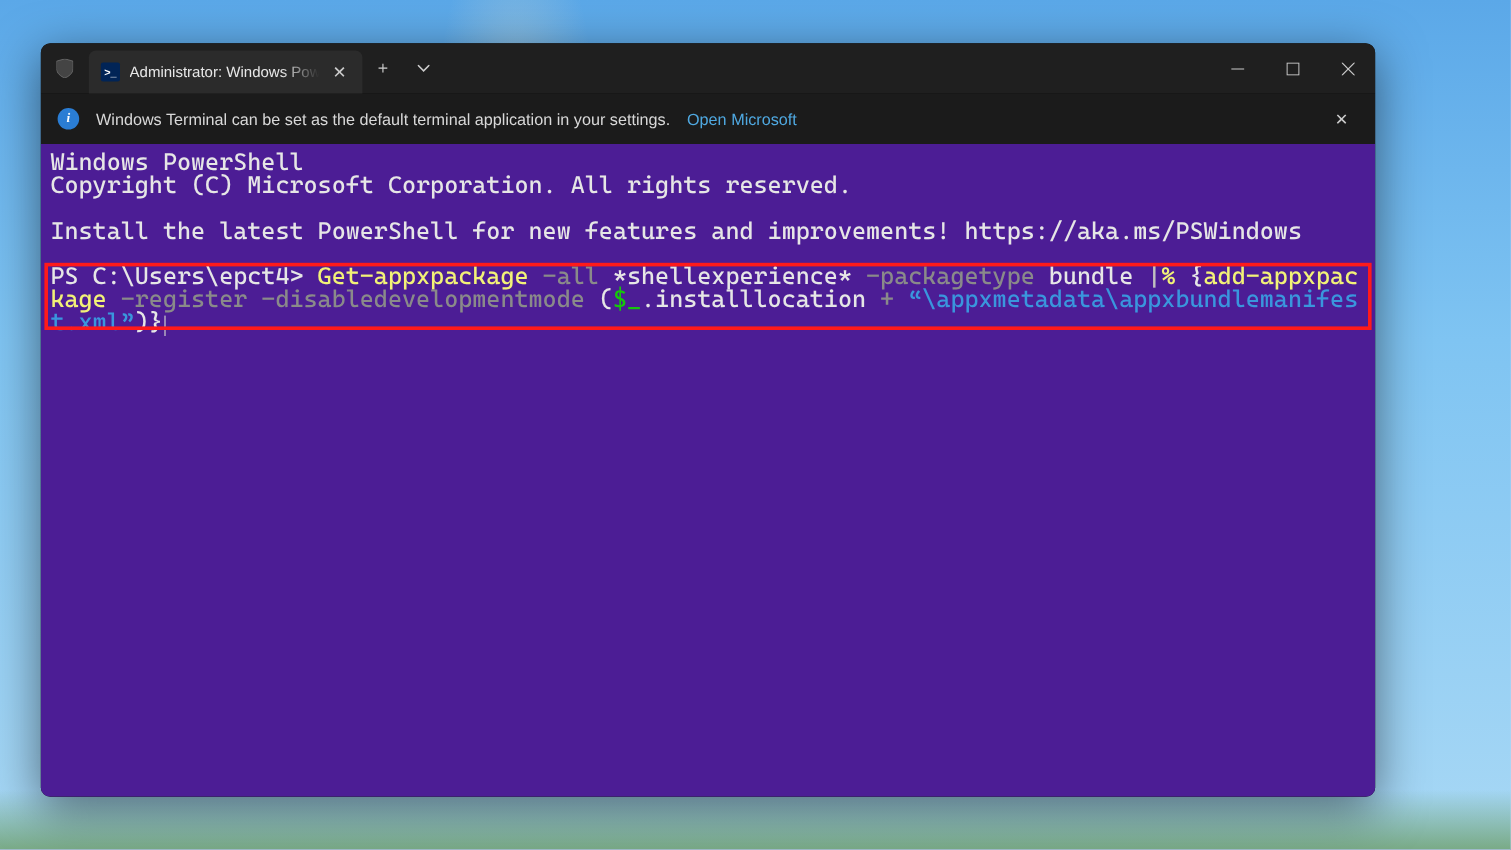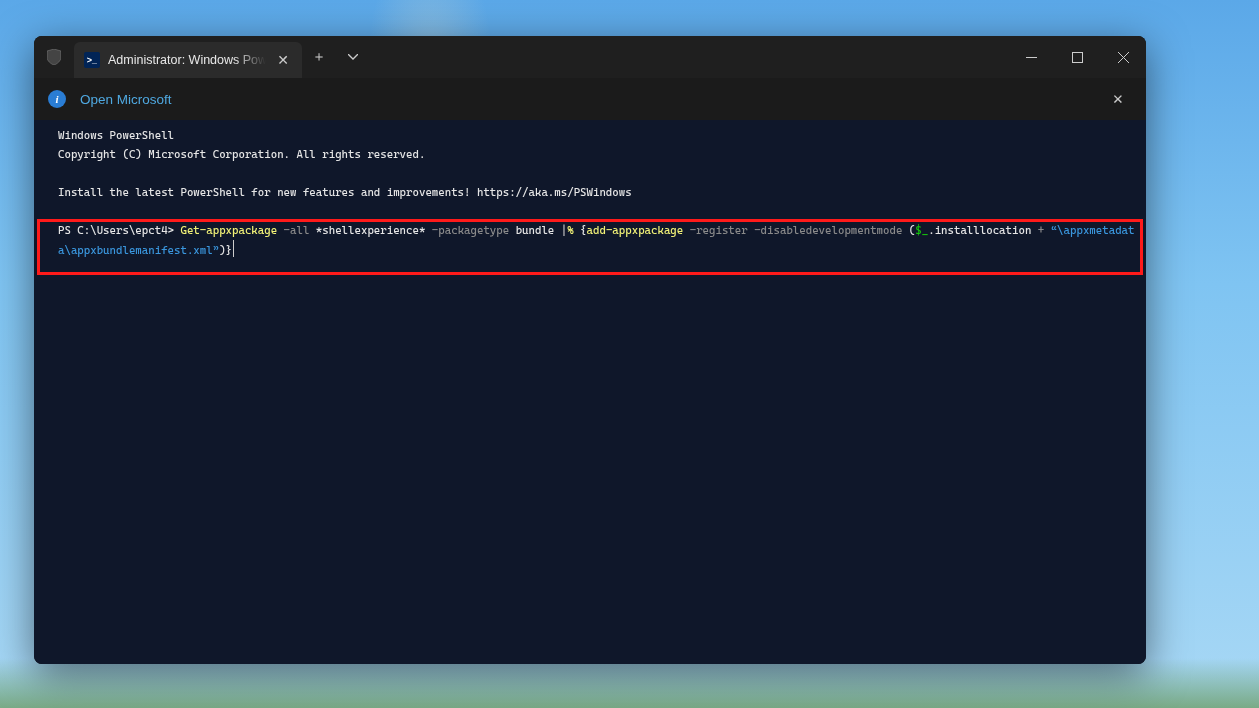--- a/index.html
+++ b/index.html
@@ -134,24 +134,24 @@
   }
   .infobar-spacer { flex: 1; }
   .infobar-close {
     color: #ccc;
     cursor: pointer;
     width: 28px;
     text-align: center;
   }
   .terminal {
     flex: 1;
-    background: #0f172a;
-    padding: 6px 8px 8px 24px;
+    background: #4c1d95;
+    padding: 6px 8px 8px 8px;
     font-family: 'Cascadia Mono', 'Consolas', monospace;
-    font-size: 11px;
+    font-size: 20px;
     line-height: 19px;
     color: #cccccc;
     white-space: pre-wrap;
     word-break: break-all;
     position: relative;
   }
   .highlight-box {
     position: absolute;
     border: 3px solid #ff1a1a;
     left: 3px;
@@ -226,20 +226,21 @@
     <div class="win-btn close">
       <svg viewBox="0 0 11 11">
           <line x1="0" y1="0" x2="11" y2="11" stroke="#ccc" stroke-width="1"></line>
           <line x1="11" y1="0" x2="0" y2="11" stroke="#ccc" stroke-width="1"></line>
         </svg>
     </div>
   </div>
 
   <div class="infobar">
     <div class="info-icon">i</div>
+    <span>Windows Terminal can be set as the default terminal application in your settings.</span>
     <span class="open-settings">Open Microsoft</span>
     <div class="infobar-spacer"></div>
     <div class="infobar-close">✕</div>
   </div>
 
   <div class="terminal"><span class="c-white">Windows PowerShell</span>
 <span class="c-white">Copyright (C) Microsoft Corporation. All rights reserved.</span>
 
 <span class="c-white">Install the latest PowerShell for new features and improvements! https://aka.ms/PSWindows</span>
 

